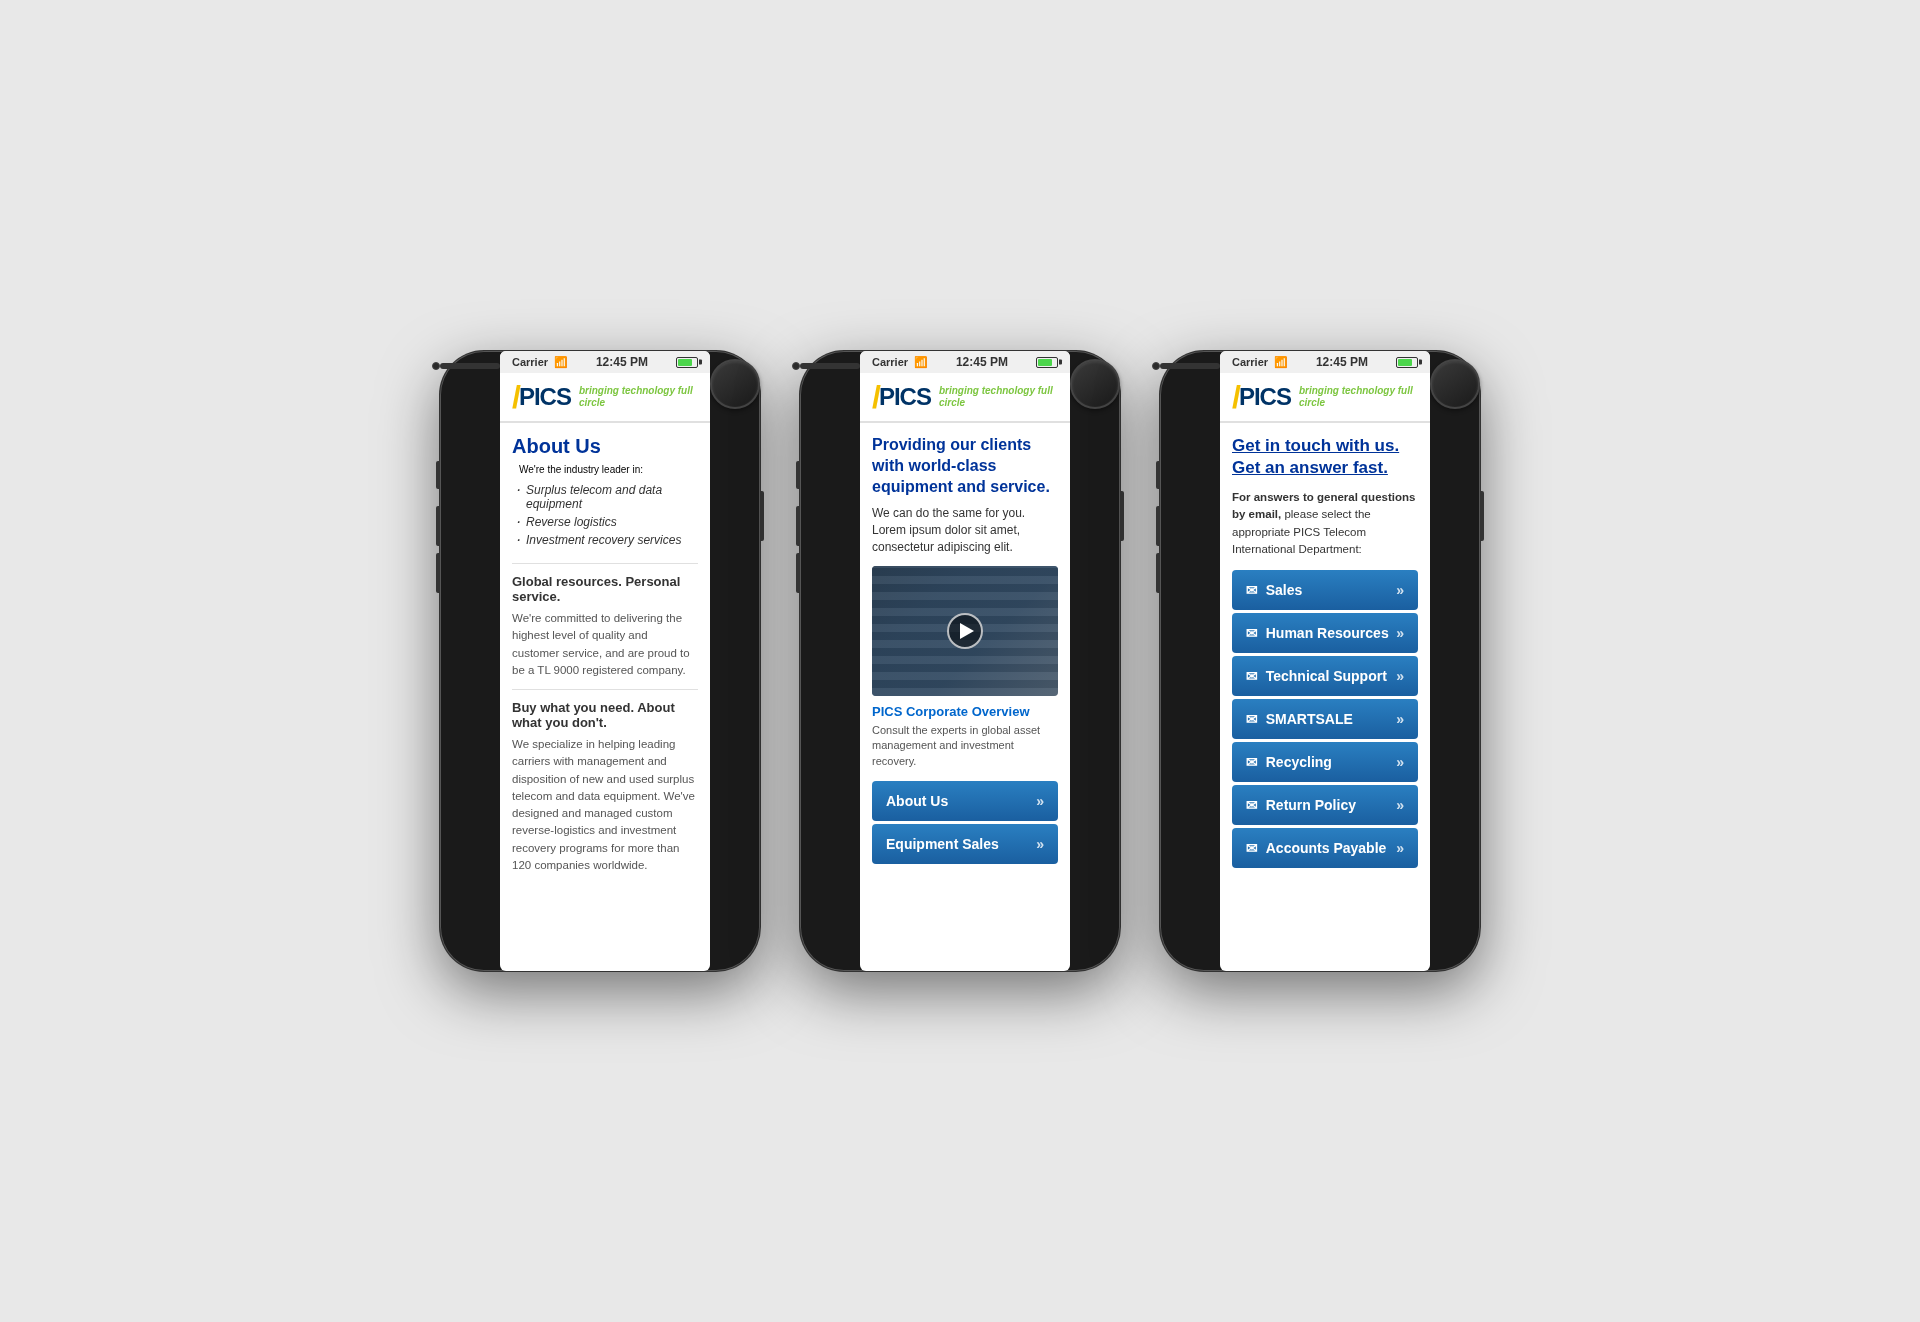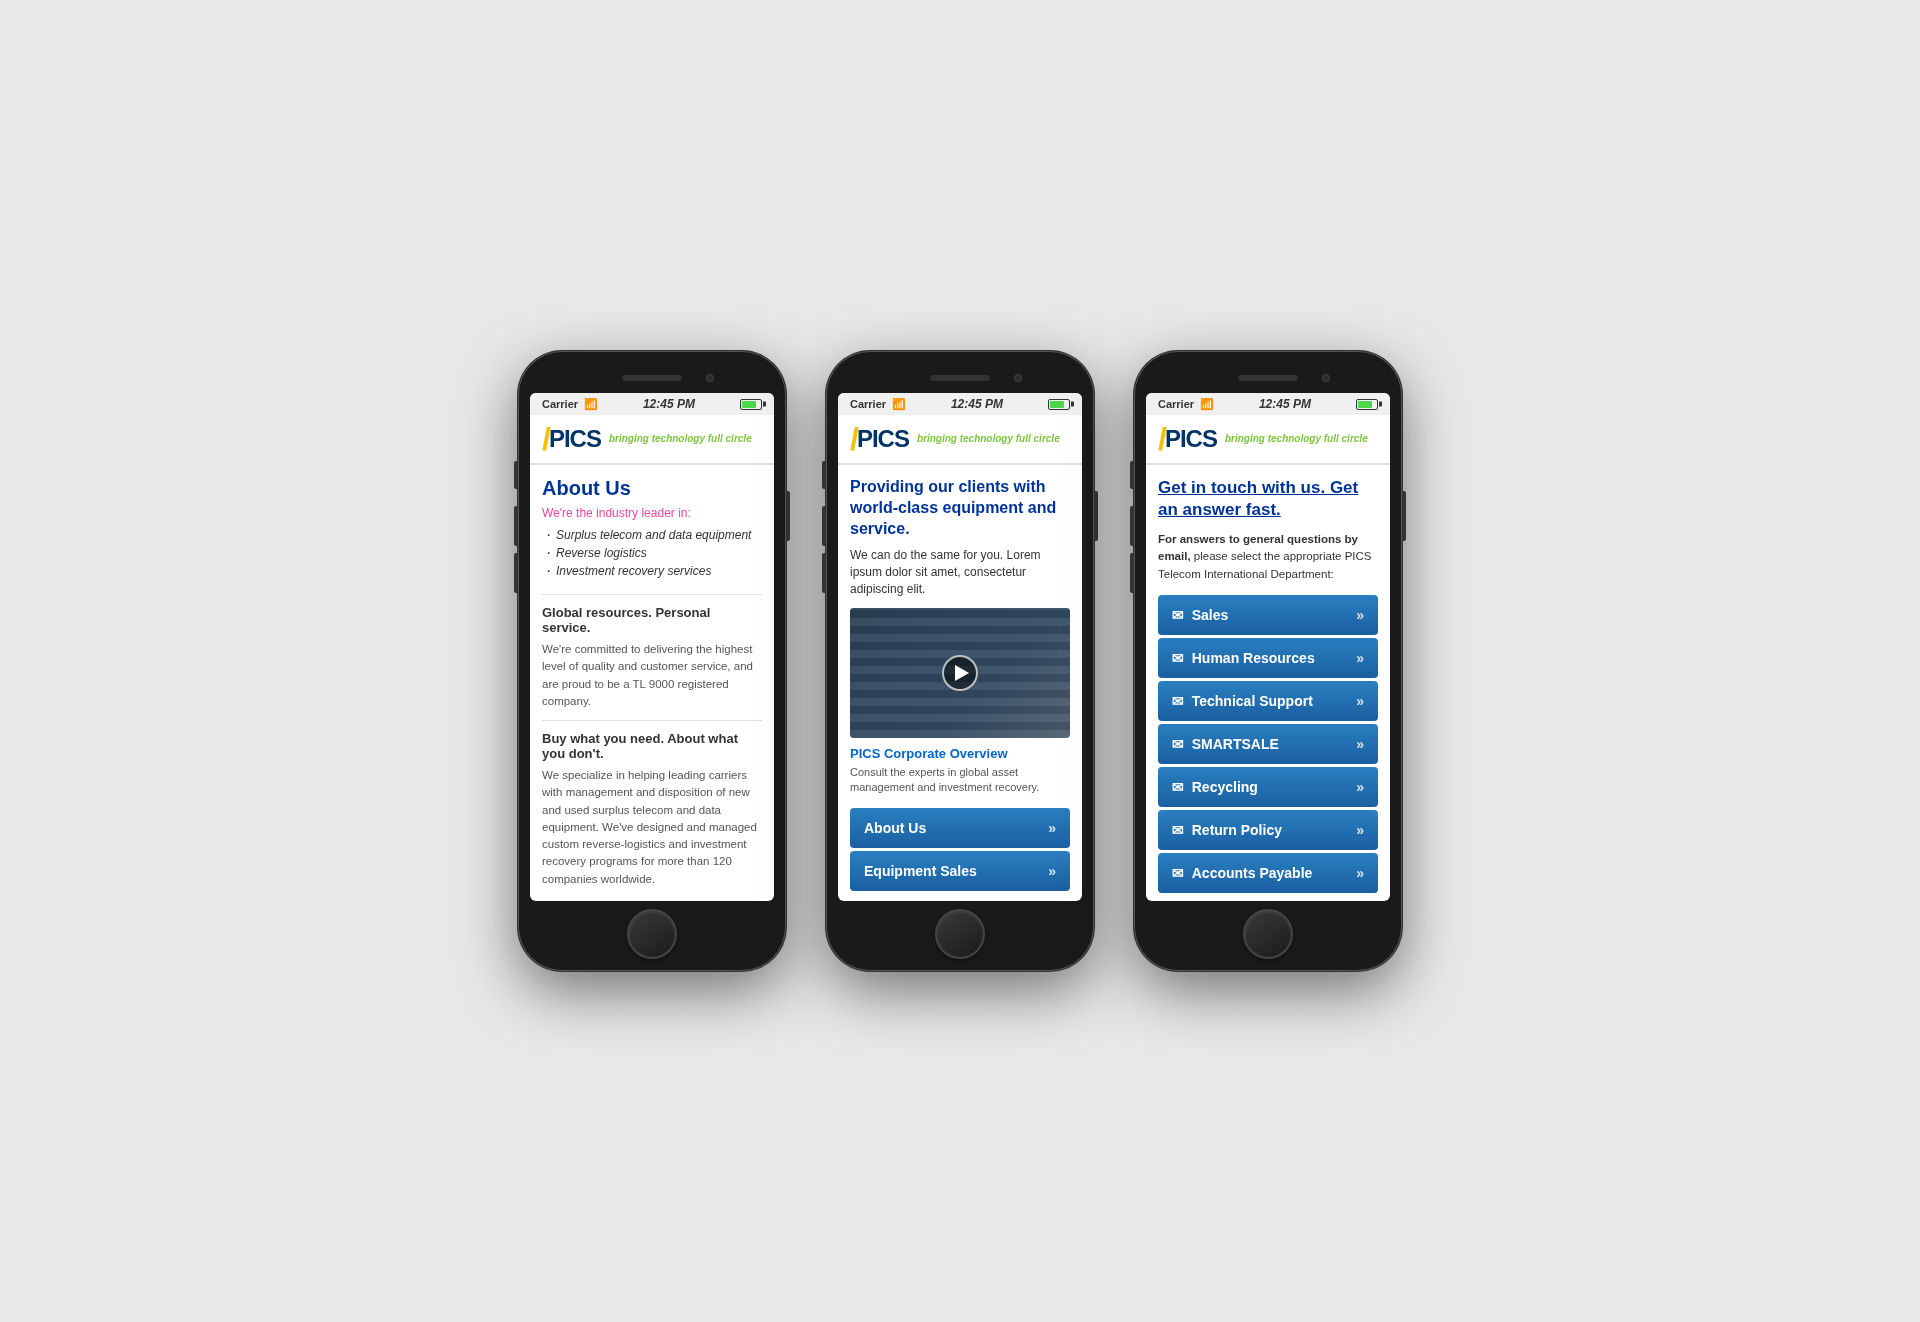--- a/index.html
+++ b/index.html
@@ -16,32 +16,31 @@
 
     .phones-container {
       display: flex;
       gap: 40px;
       align-items: center;
       justify-content: center;
     }
 
     
     .phone {
-      width: 268px;
+      width: 320px;
       height: 620px;
       background: #1a1a1a;
       border-radius: 44px;
-      padding: 12px;
       box-shadow:
         0 0 0 1px #333,
         0 20px 60px rgba(0,0,0,0.5),
         inset 0 0 0 1px #555;
       position: relative;
       display: flex;
-      flex-direction: column;
+      flex-direction: row;
     }
 
     
     .phone-top {
       display: flex;
       justify-content: center;
       align-items: center;
       height: 30px;
       position: relative;
       flex-shrink: 0;
@@ -82,21 +81,21 @@
       justify-content: space-between;
       align-items: center;
       padding: 4px 12px;
       font-size: 11px;
       font-weight: 600;
       color: #333;
       flex-shrink: 0;
     }
 
     .status-left { display: flex; gap: 6px; align-items: center; }
-    .status-time { font-weight: 700; font-size: 12px; font-style: italic; }
+    .status-time { font-weight: 700; font-size: 12px; }
     .status-right { display: flex; gap: 4px; align-items: center; }
 
     .wifi-icon { font-size: 11px; }
     .battery-icon {
       width: 22px;
       height: 11px;
       border: 1.5px solid #333;
       border-radius: 2px;
       position: relative;
       display: inline-flex;
@@ -190,23 +189,24 @@
     }
 
     .about-title {
       font-size: 20px;
       font-weight: 700;
       color: #003399;
       margin-bottom: 6px;
     }
 
     .about-subtitle {
-      font-size: 12px;
-      color: #ec4899;
+      font-size: 10px;
+      color: #000000;
       margin-bottom: 6px;
+      margin-left: 7px;
     }
 
     .about-list {
       list-style: none;
       margin-bottom: 14px;
       font-size: 12px;
       color: #333;
       font-style: italic;
     }
 

